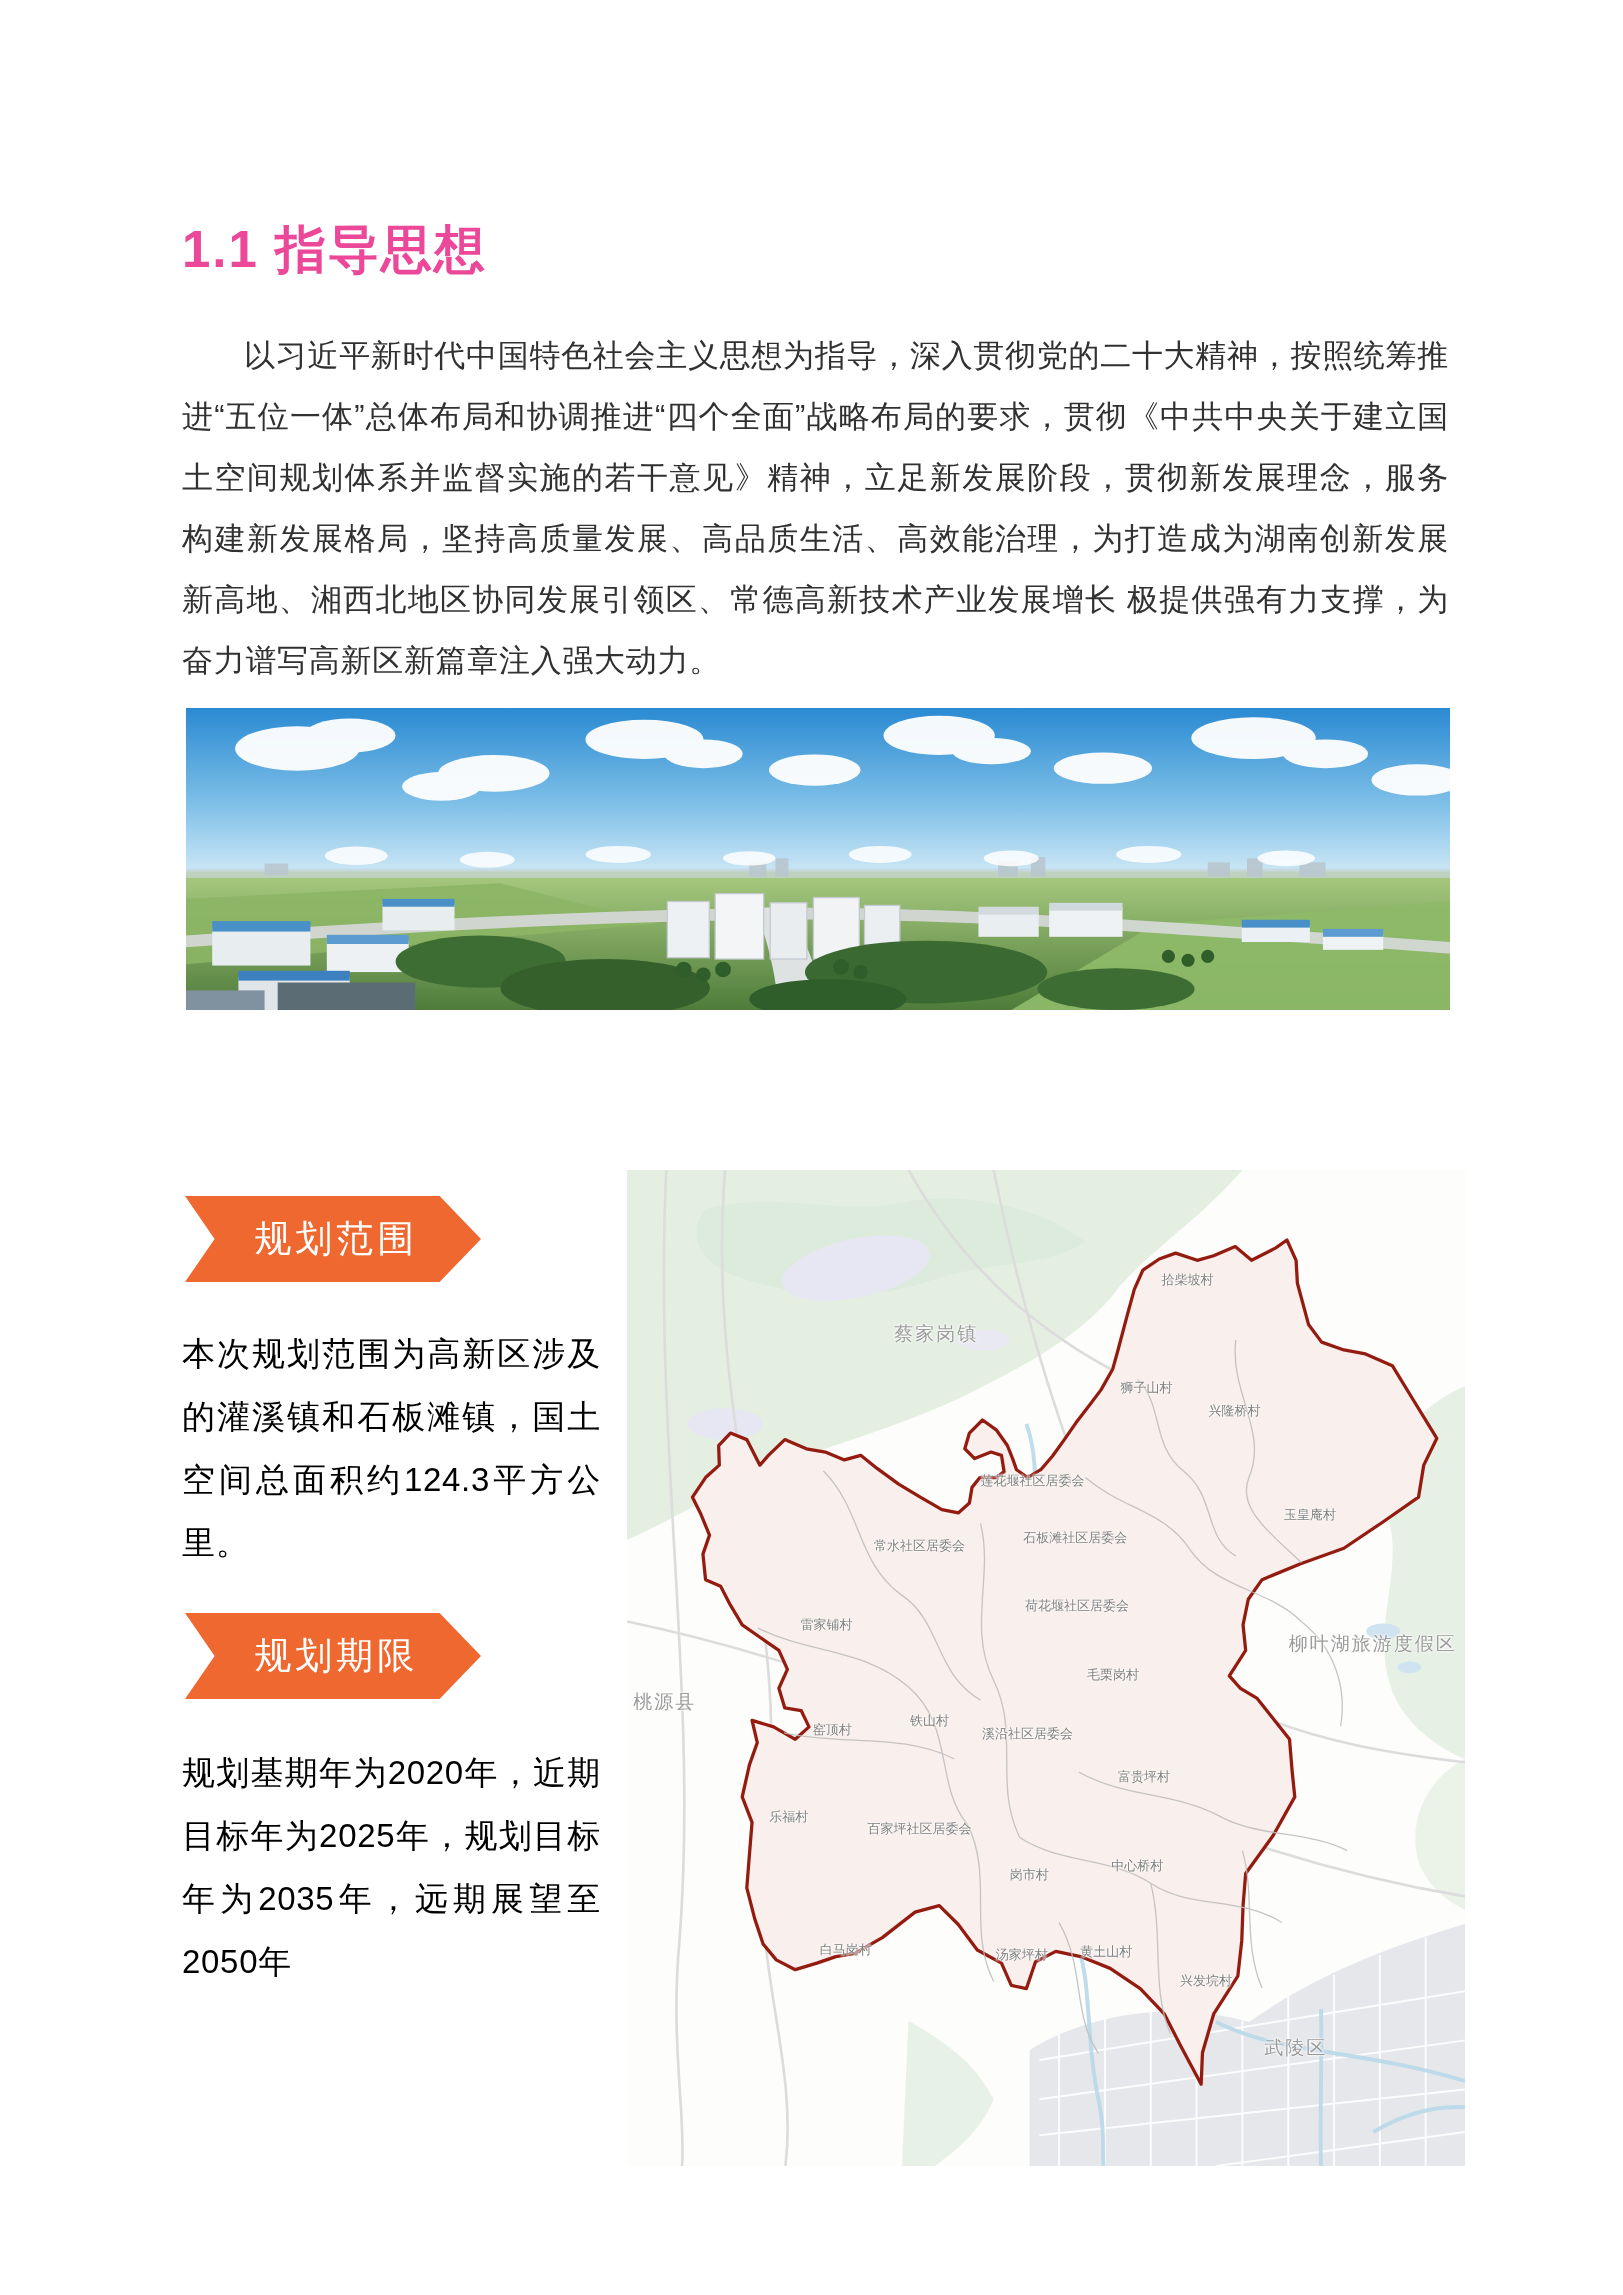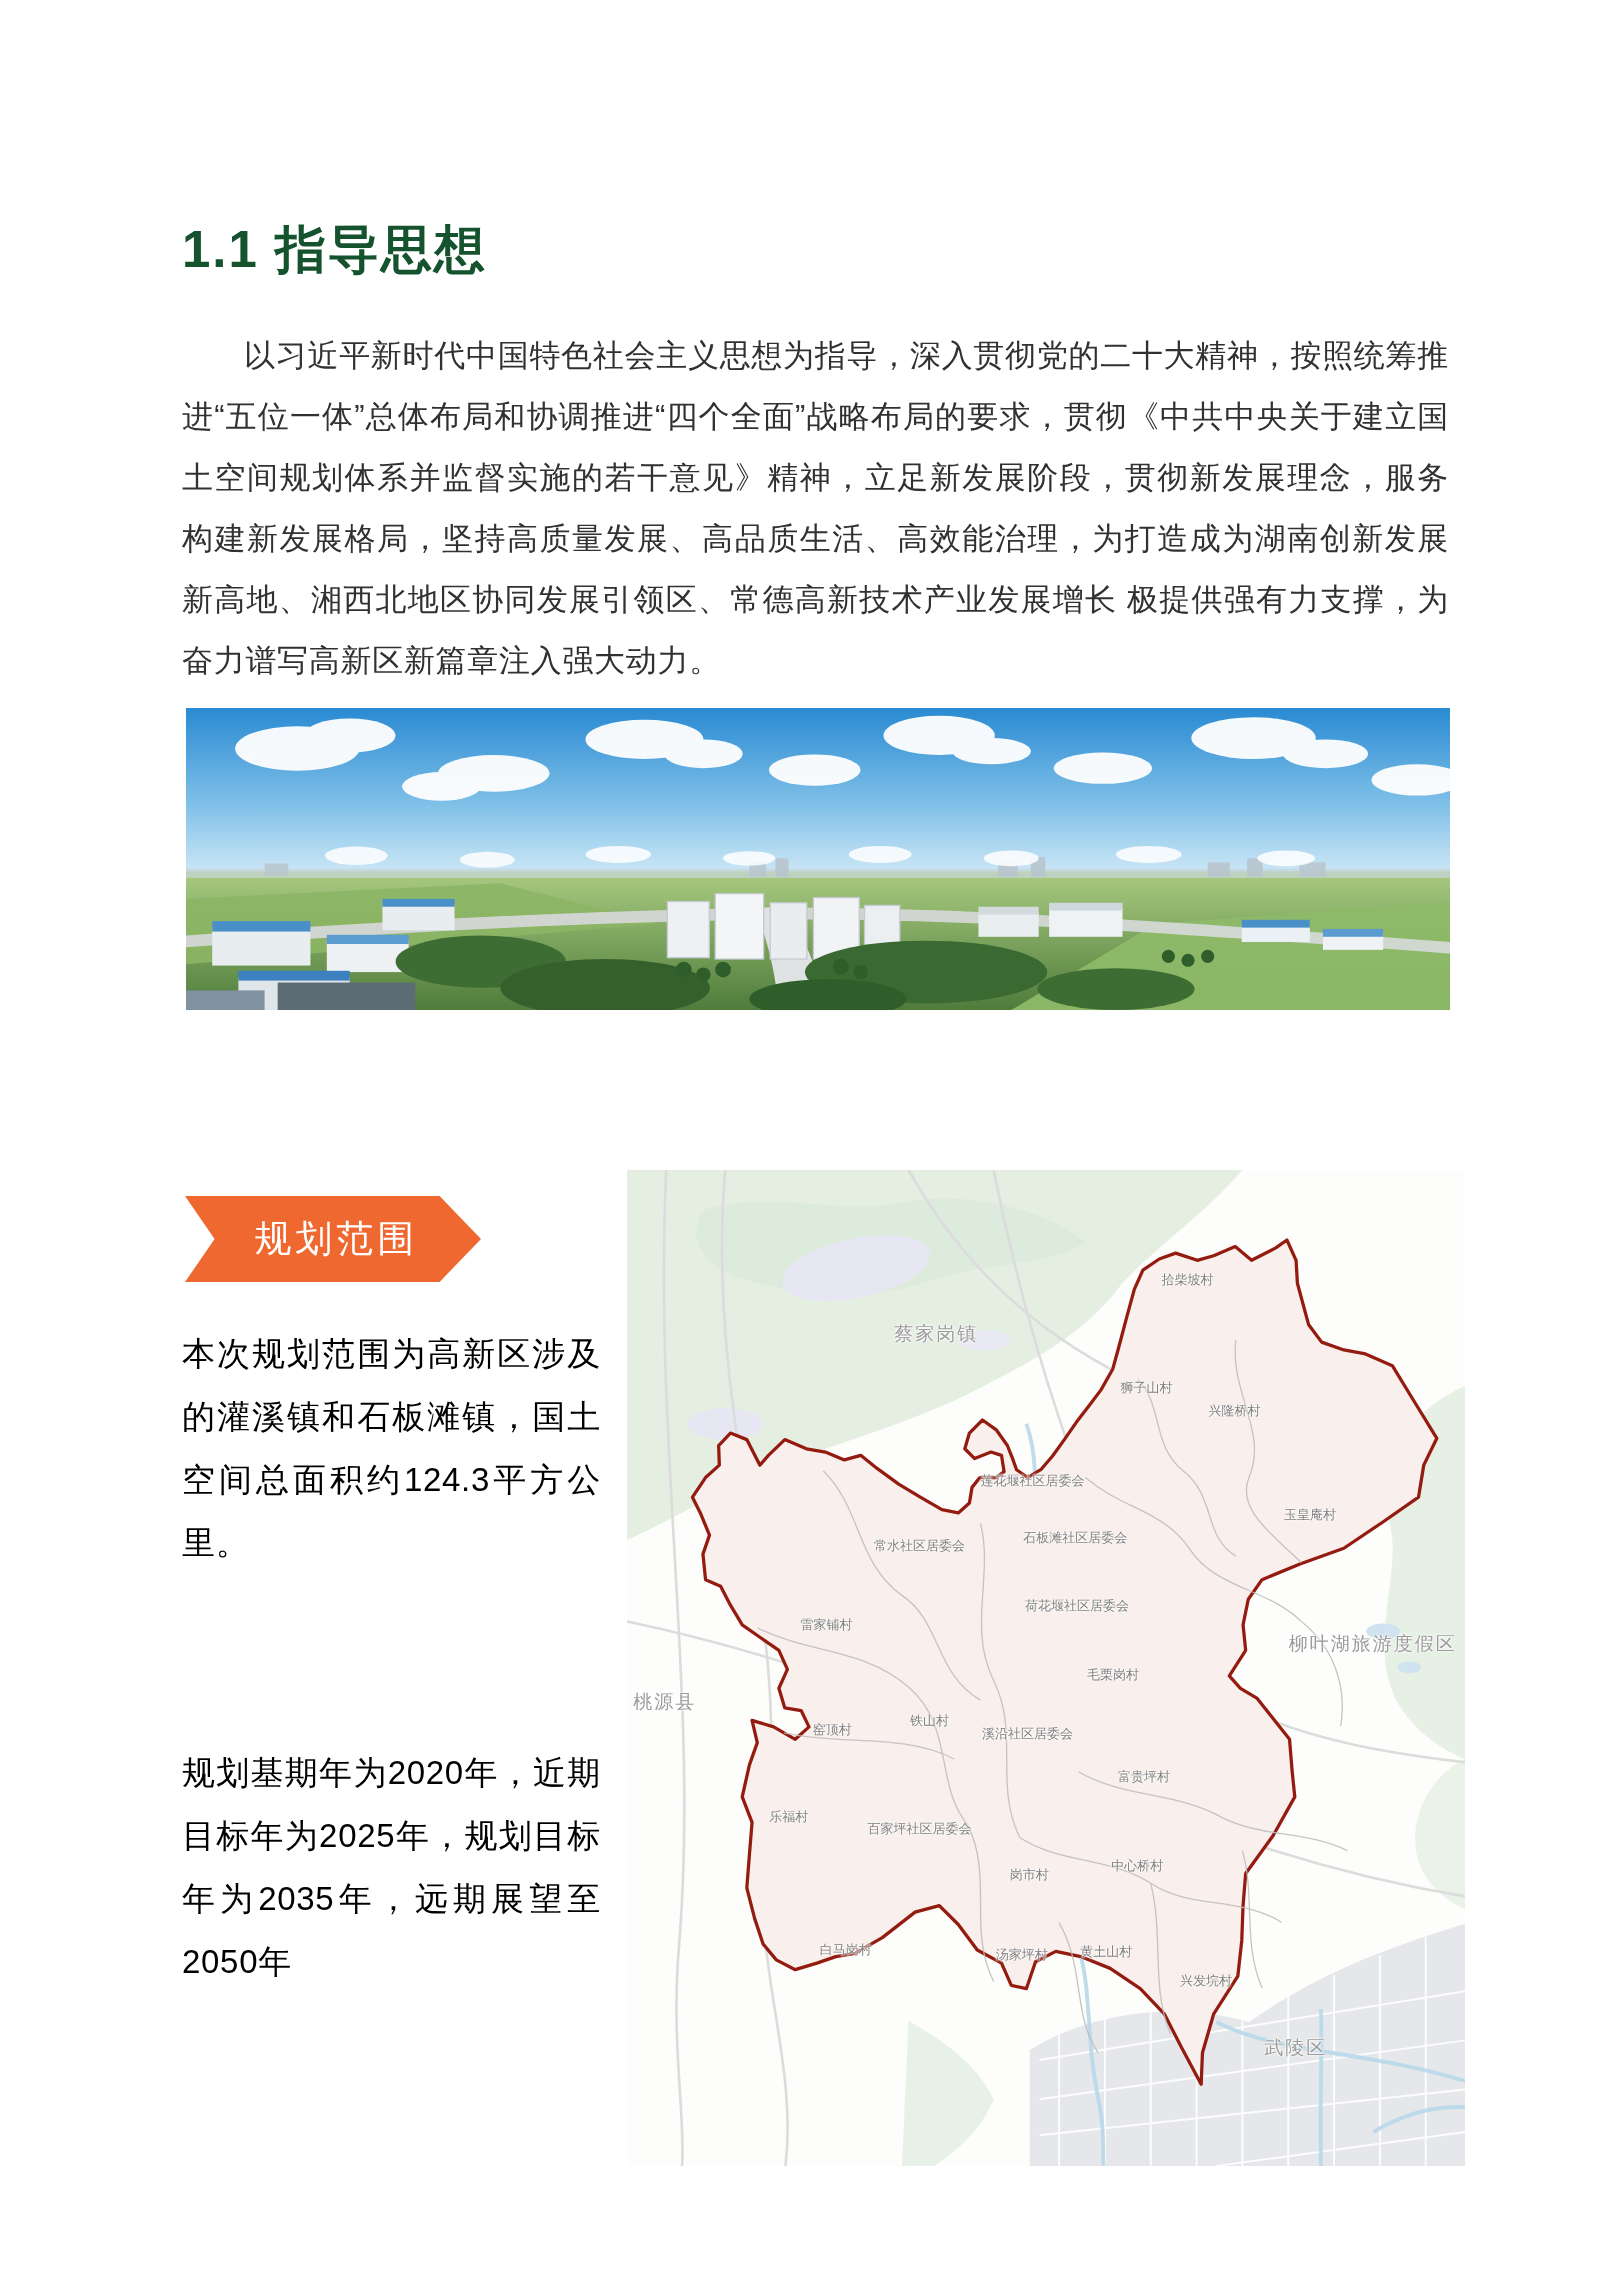--- a/index.html
+++ b/index.html
@@ -3,21 +3,21 @@
 <meta charset="utf-8">
 <style>
   * { margin:0; padding:0; box-sizing:border-box; }
   html,body { background:#ffffff; }
   .page {
     position:relative; width:1623px; height:2295px; background:#ffffff;
     font-family:"Liberation Sans", sans-serif; overflow:hidden;
   }
   .sec-title {
     position:absolute; left:182px; font-size:51px; font-weight:700;
-    color:#14532d; letter-spacing:2px;
+    color:#ec4899; letter-spacing:2px;
   }
   #title-1 { top:216px; }
   #title-2 { top:1055px; }
   .body-para {
     position:absolute; left:182px; top:325px; width:1267px;
     font-size:31px; line-height:61px; color:#313131;
     text-align:justify; text-indent:2em; letter-spacing:0.7px;
   }
   .photo {
     position:absolute; left:186px; top:708px; width:1264px; height:302px;
@@ -178,20 +178,23 @@
       <rect x="0" y="432" width="120" height="30" fill="#8091a0"></rect>
     </svg>
   </div>
 
 
   <div class="banner" id="banner-scope">
     <span>规划范围</span>
   </div>
   <p class="side-text" id="scope-text">本次规划范围为高新区涉及的灌溪镇和石板滩镇，国土空间总面积约124.3平方公里。</p>
 
+  <div class="banner" id="banner-period">
+    <span>规划期限</span>
+  </div>
   <p class="side-text" id="period-text">规划基期年为2020年，近期目标年为2025年，规划目标年为2035年，远期展望至2050年</p>
 
   <div class="map">
     <svg viewBox="0 0 1280 1522" preserveAspectRatio="none">
       <rect x="0" y="0" width="1280" height="1522" fill="#fdfdfb"></rect>
 
       <path d="M0,0 H940 C880,70 810,115 755,175 C700,250 615,295 535,335 C420,395 300,420 205,465 C125,498 60,540 0,565 Z" fill="#e4efe2"></path>
       <path d="M120,60 C220,30 330,70 420,50 C520,30 640,60 700,110 C640,150 540,140 460,170 C360,205 240,190 160,160 C110,140 90,95 120,60 Z" fill="#daeada" opacity="0.8"></path>
       <path d="M1280,330 C1190,370 1140,450 1165,540 C1185,620 1130,720 1175,810 C1210,875 1280,900 1280,900 Z" fill="#e6f0e4"></path>
       <path d="M1280,900 C1220,930 1190,1000 1210,1060 C1230,1110 1280,1130 1280,1130 Z" fill="#e9f2e7" opacity="0.9"></path>

